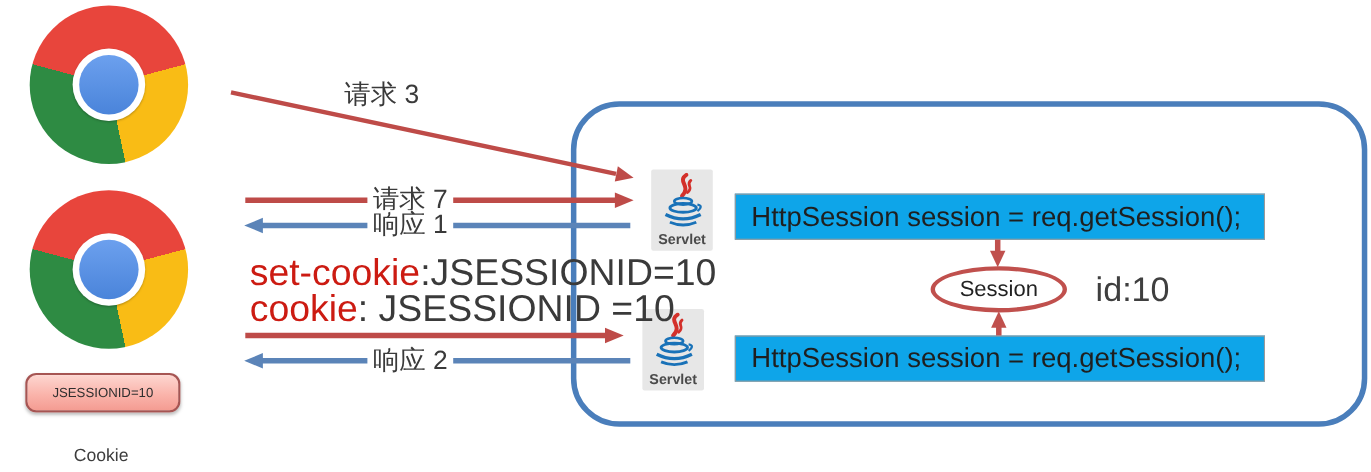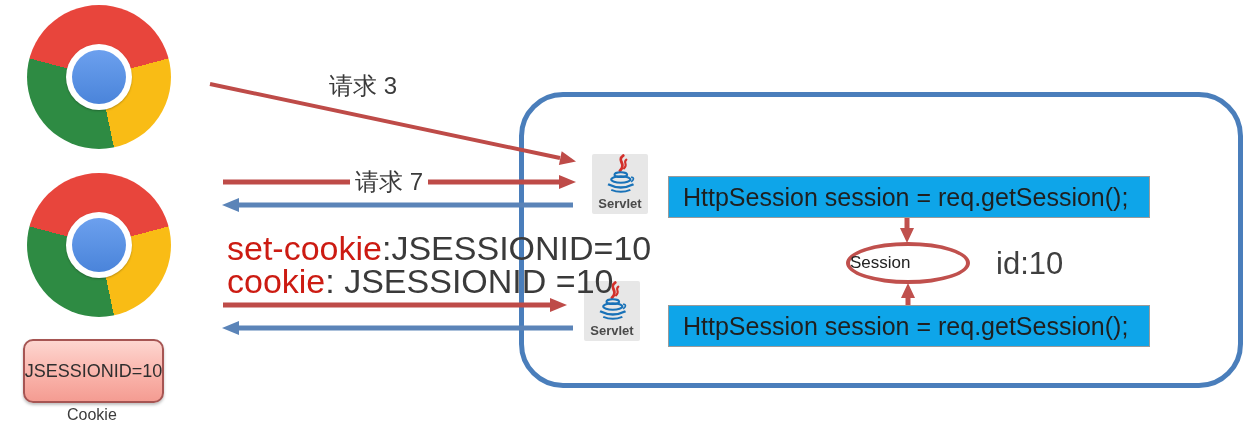--- a/index.html
+++ b/index.html
@@ -26,56 +26,56 @@
     border:5px solid #4a7ebb;border-radius:44px;background:#ffffff;box-sizing:border-box;z-index:1;}
 
   
   .code-box{position:absolute;width:482px;height:42px;background:#0ea5e9;border:1px solid #9a9a9a;
     box-sizing:border-box;z-index:3;display:flex;align-items:center;padding-left:14px;
     font-size:25px;color:#1f1f1f;white-space:nowrap;}
   #code-box-1{left:668px;top:176px;}
   #code-box-2{left:668px;top:305px;}
 
   
-  .servlet-icon{position:absolute;width:56px;height:60px;background:#e7e7e7;z-index:3;
+  .servlet-icon{position:absolute;width:56px;height:74px;background:#e7e7e7;z-index:3;
     display:flex;flex-direction:column;align-items:center;justify-content:flex-end;border-radius:2px;}
   #servlet-icon-1{left:592px;top:154px;}
   #servlet-icon-2{left:584px;top:281px;}
   .servlet-icon svg{display:block;margin-bottom:-2px;}
   .servlet-label{font-size:13px;font-weight:bold;color:#4a4a4a;line-height:17px;padding-bottom:2px;}
 
   
   .session-ellipse{position:absolute;left:846px;top:242px;width:124px;height:42px;
     border:4px solid #c0504d;border-radius:50%;background:#ffffff;box-sizing:border-box;z-index:4;
-    display:flex;align-items:center;font-size:17px;color:#222222;}
+    display:flex;align-items:center;justify-content:center;font-size:20px;color:#222222;}
   .session-id{position:absolute;left:996px;top:246px;font-size:31px;color:#3f3f3f;z-index:4;}
 
   
   #arrows{position:absolute;left:0;top:0;width:1246px;height:429px;z-index:5;pointer-events:none;}
 
   
-  .msg-label{position:absolute;z-index:6;font-size:24px;color:#3a3a3a;white-space:nowrap;margin-left:16px;}
+  .msg-label{position:absolute;z-index:6;font-size:24px;color:#3a3a3a;white-space:nowrap;}
   .on-line{background:#ffffff;padding:0 5px;line-height:28px;}
   #lbl-request3{left:313px;top:70px;background:transparent;}
   #lbl-request1{left:334px;top:168px;}
   #lbl-response1{left:334px;top:191px;}
   #lbl-request2{left:334px;top:291px;}
   #lbl-response2{left:334px;top:314px;}
 
   .cookie-line{position:absolute;z-index:6;font-size:34px;white-space:nowrap;color:#3a3a3a;}
   #set-cookie-line{left:227px;top:229px;}
   #cookie-line{left:227px;top:262px;}
   .red-key{color:#cc1b12;}
 
   
-  .jsession-box{position:absolute;left:23px;top:339px;width:141px;height:64px;box-sizing:border-box;
+  .jsession-box{position:absolute;left:23px;top:339px;width:141px;height:36px;box-sizing:border-box;
     border:2px solid #a65553;border-radius:10px;
     background:linear-gradient(180deg,#fdd6d0 0%,#fab4ab 55%,#f49c92 100%);
     box-shadow:0 2px 3px rgba(0,0,0,.25);
-    display:flex;align-items:center;justify-content:center;font-size:18px;color:#2e2e2e;z-index:2;}
+    display:flex;align-items:center;justify-content:center;font-size:12px;color:#2e2e2e;z-index:2;}
   .cookie-caption{position:absolute;left:67px;top:406px;font-size:16px;color:#3c3c3c;z-index:2;}
 </style>
 </head>
 <body>
 
 <div id="canvas">
 
   <div class="chrome" style="left:27px;top:5px;">
     <div class="wheel"></div>
     <div class="hubring"></div>
@@ -161,20 +161,22 @@
     </g>
 
     <g>
       <line x1="908" y1="305" x2="908" y2="294" stroke="#c0504d" stroke-width="5"></line>
       <polygon points="908,283 901,298 915,298" fill="#c0504d"></polygon>
     </g>
   </svg>
 
   <div class="msg-label" id="lbl-request3">请求 3</div>
   <div class="msg-label on-line" id="lbl-request1">请求 7</div>
+  <div class="msg-label on-line" id="lbl-response1">响应 1</div>
+  <div class="msg-label on-line" id="lbl-response2">响应 2</div>
 
   <div class="cookie-line" id="set-cookie-line">
     <span class="red-key">set-cookie</span><span>:JSESSIONID=10</span>
   </div>
   <div class="cookie-line" id="cookie-line">
     <span class="red-key">cookie</span><span>: JSESSIONID =10</span>
   </div>
 
   <div class="jsession-box">
     <span>JSESSIONID=10</span>

